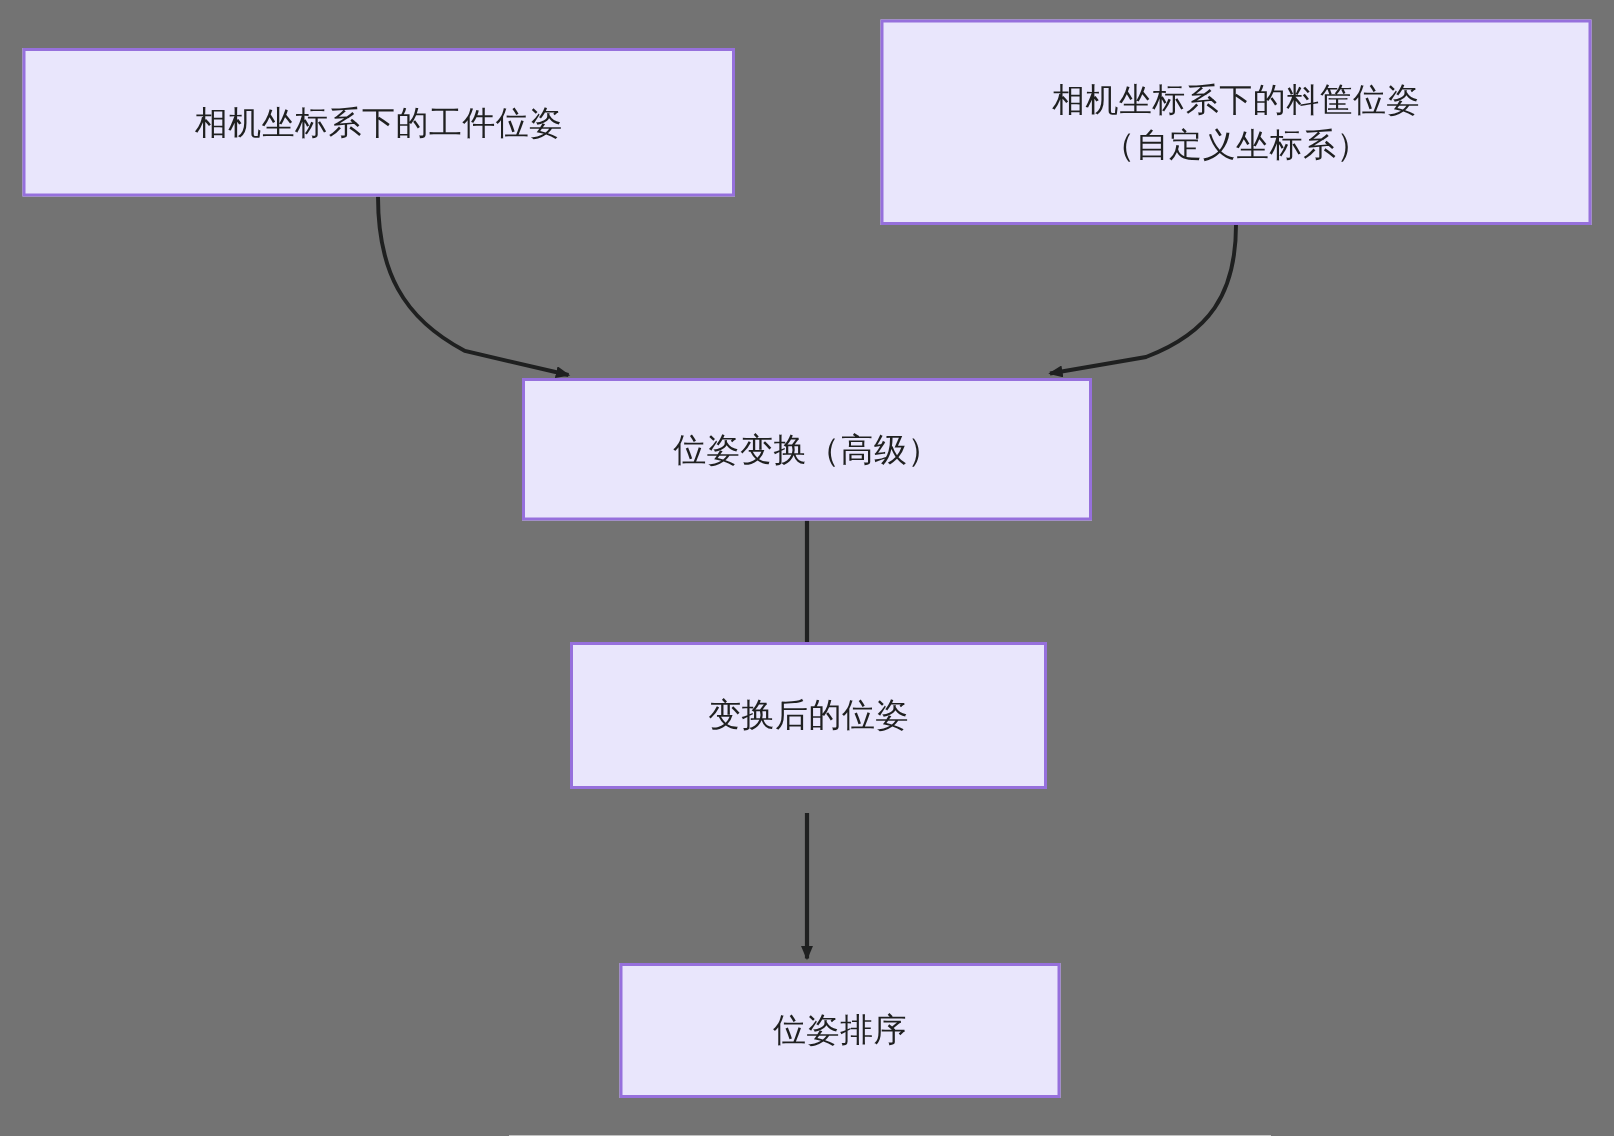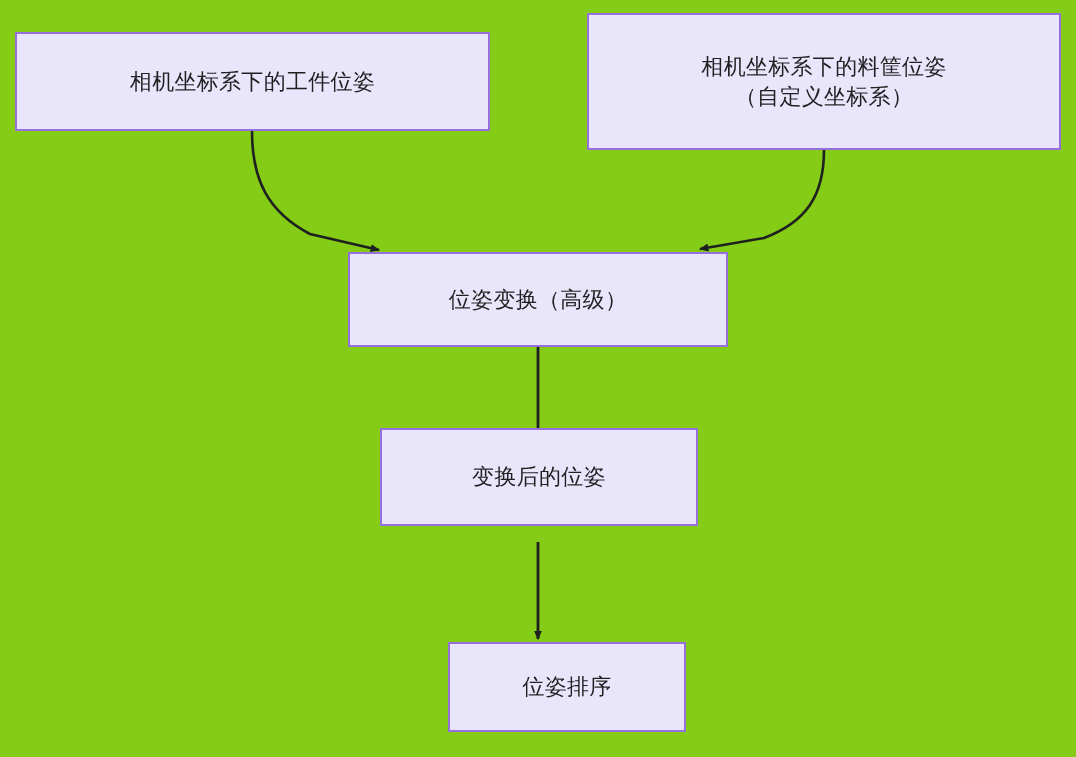--- a/index.html
+++ b/index.html
@@ -7,21 +7,21 @@
     padding: 0;
     background: #ffffff;
   }
   body {
     font-family: "Liberation Sans", "DejaVu Sans", sans-serif;
   }
   #canvas {
     position: relative;
     width: 1076px;
     height: 757px;
-    background: #84cc16;
+    background: #737373;
     overflow: hidden;
   }
   .edge-layer {
     position: absolute;
     left: 0;
     top: 0;
     width: 1076px;
     height: 757px;
     pointer-events: none;
   }
@@ -40,21 +40,21 @@
     line-height: 1.32;
     color: #1f2020;
     white-space: pre-line;
     letter-spacing: 0.3px;
   }
   
   #node-workpiece-pose   { left: 15px;  top: 32px;  width: 475px; height: 99px; }
   #node-bin-pose         { left: 587px; top: 13px;  width: 474px; height: 137px; }
   #node-pose-transform   { left: 348px; top: 252px; width: 380px; height: 95px; }
   #node-transformed-pose { left: 380px; top: 428px; width: 318px; height: 98px; }
-  #node-pose-sorting     { left: 413px; top: 642px; width: 238px; height: 90px; margin-left: 35px; }
+  #node-pose-sorting     { left: 413px; top: 642px; width: 294px; height: 90px; }
 </style>
 </head>
 <body>
 
 <div id="canvas">
 
   <svg class="edge-layer" width="1076" height="757" viewBox="0 0 1076 757" xmlns="http://www.w3.org/2000/svg">
     <defs>
       <marker id="arrowhead" markerWidth="10" markerHeight="8" refX="8.4" refY="4" orient="auto" markerUnits="userSpaceOnUse">
         <path d="M0,0 L9.6,4 L0,8 z" fill="#1f2020"></path>

